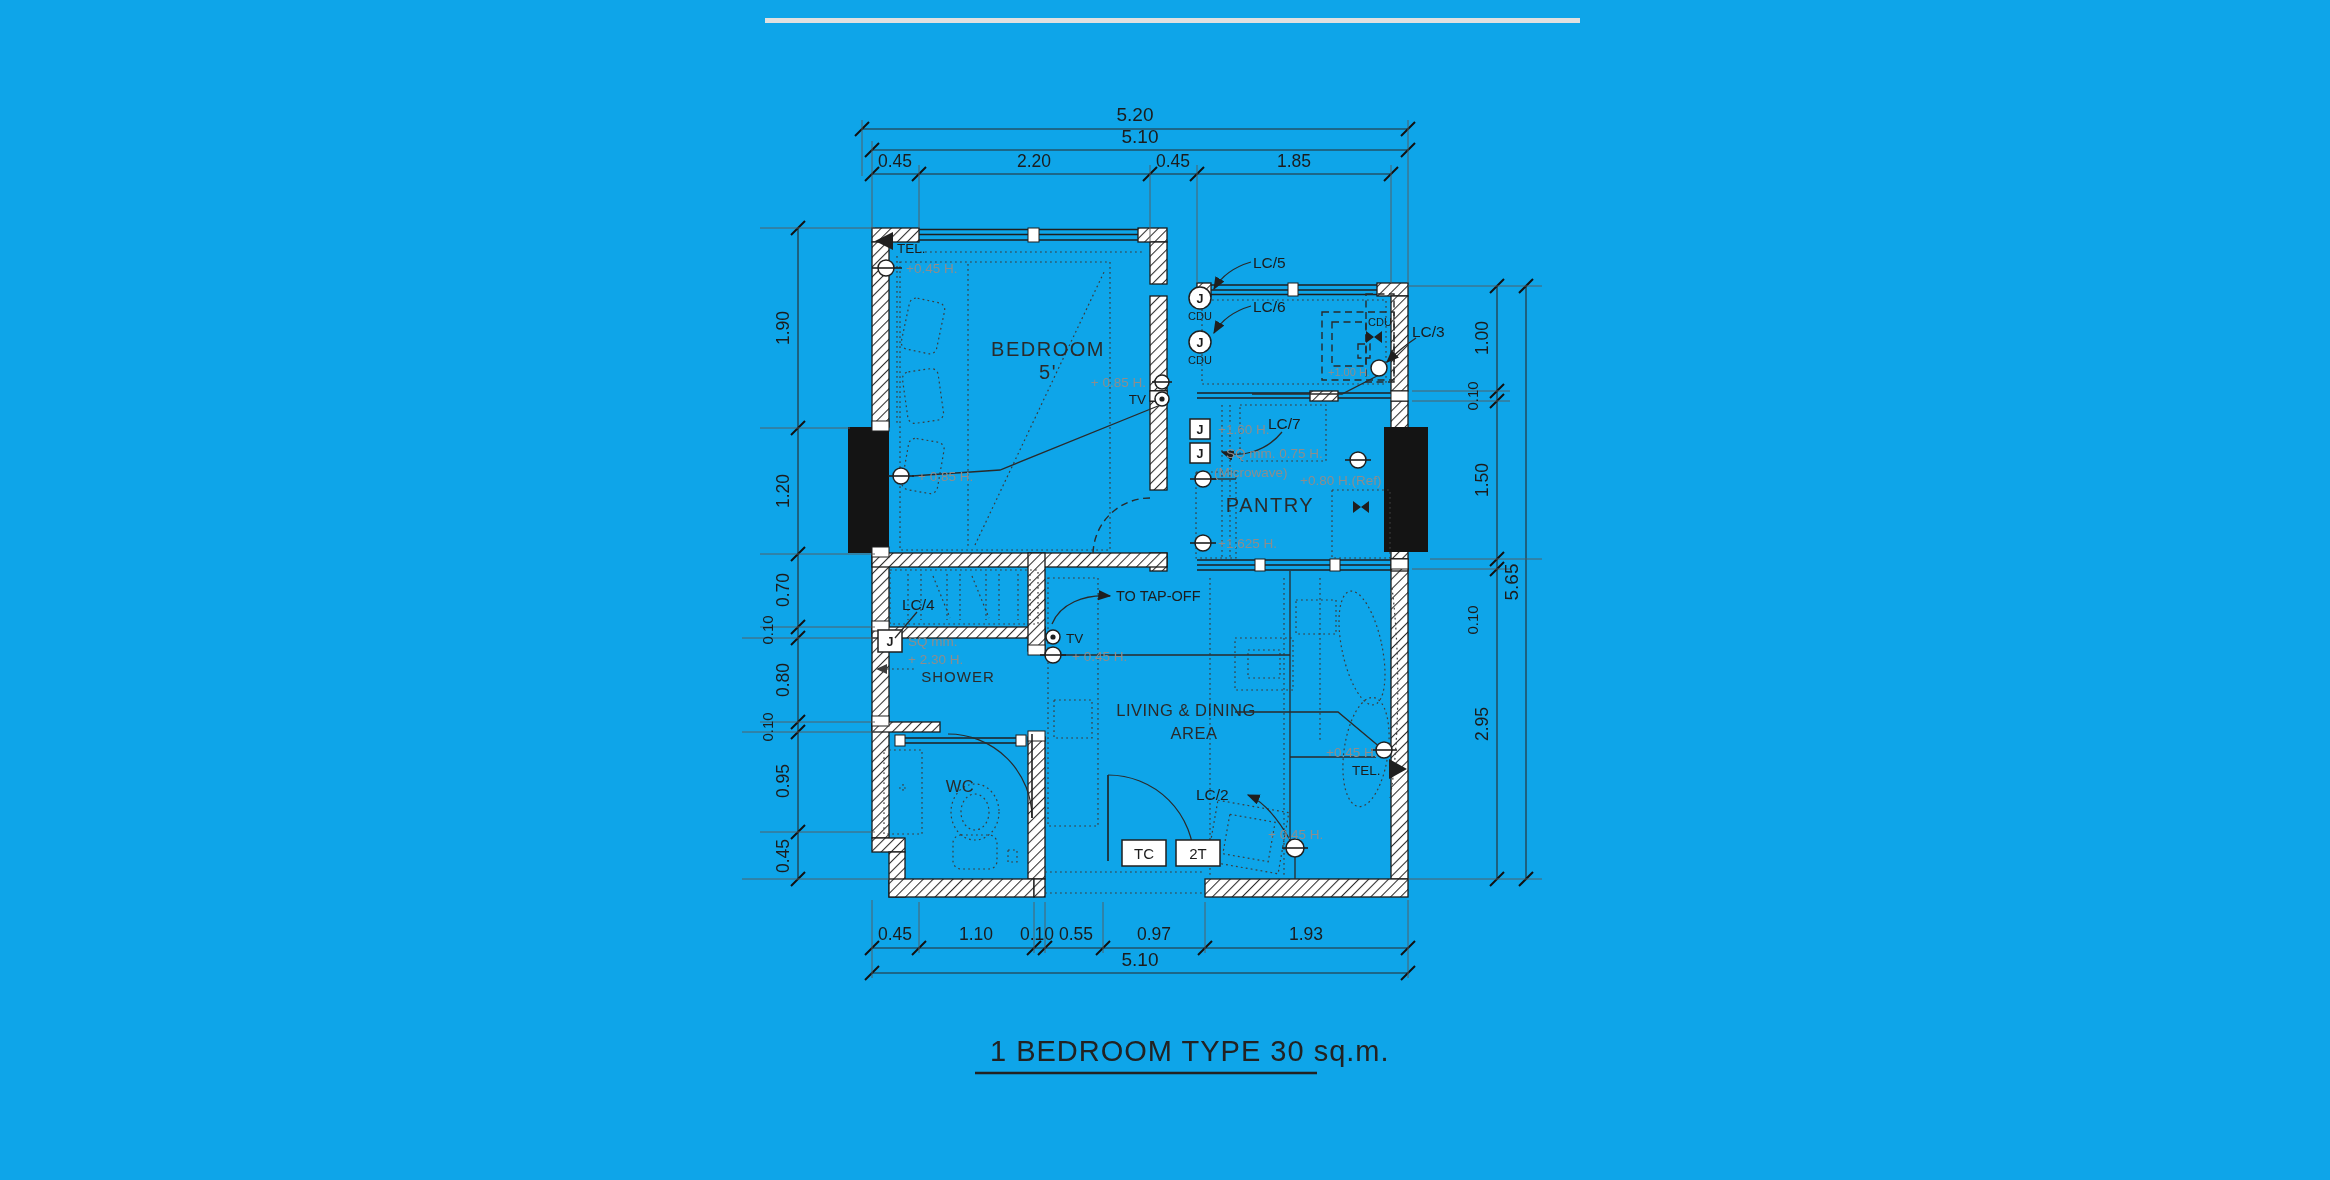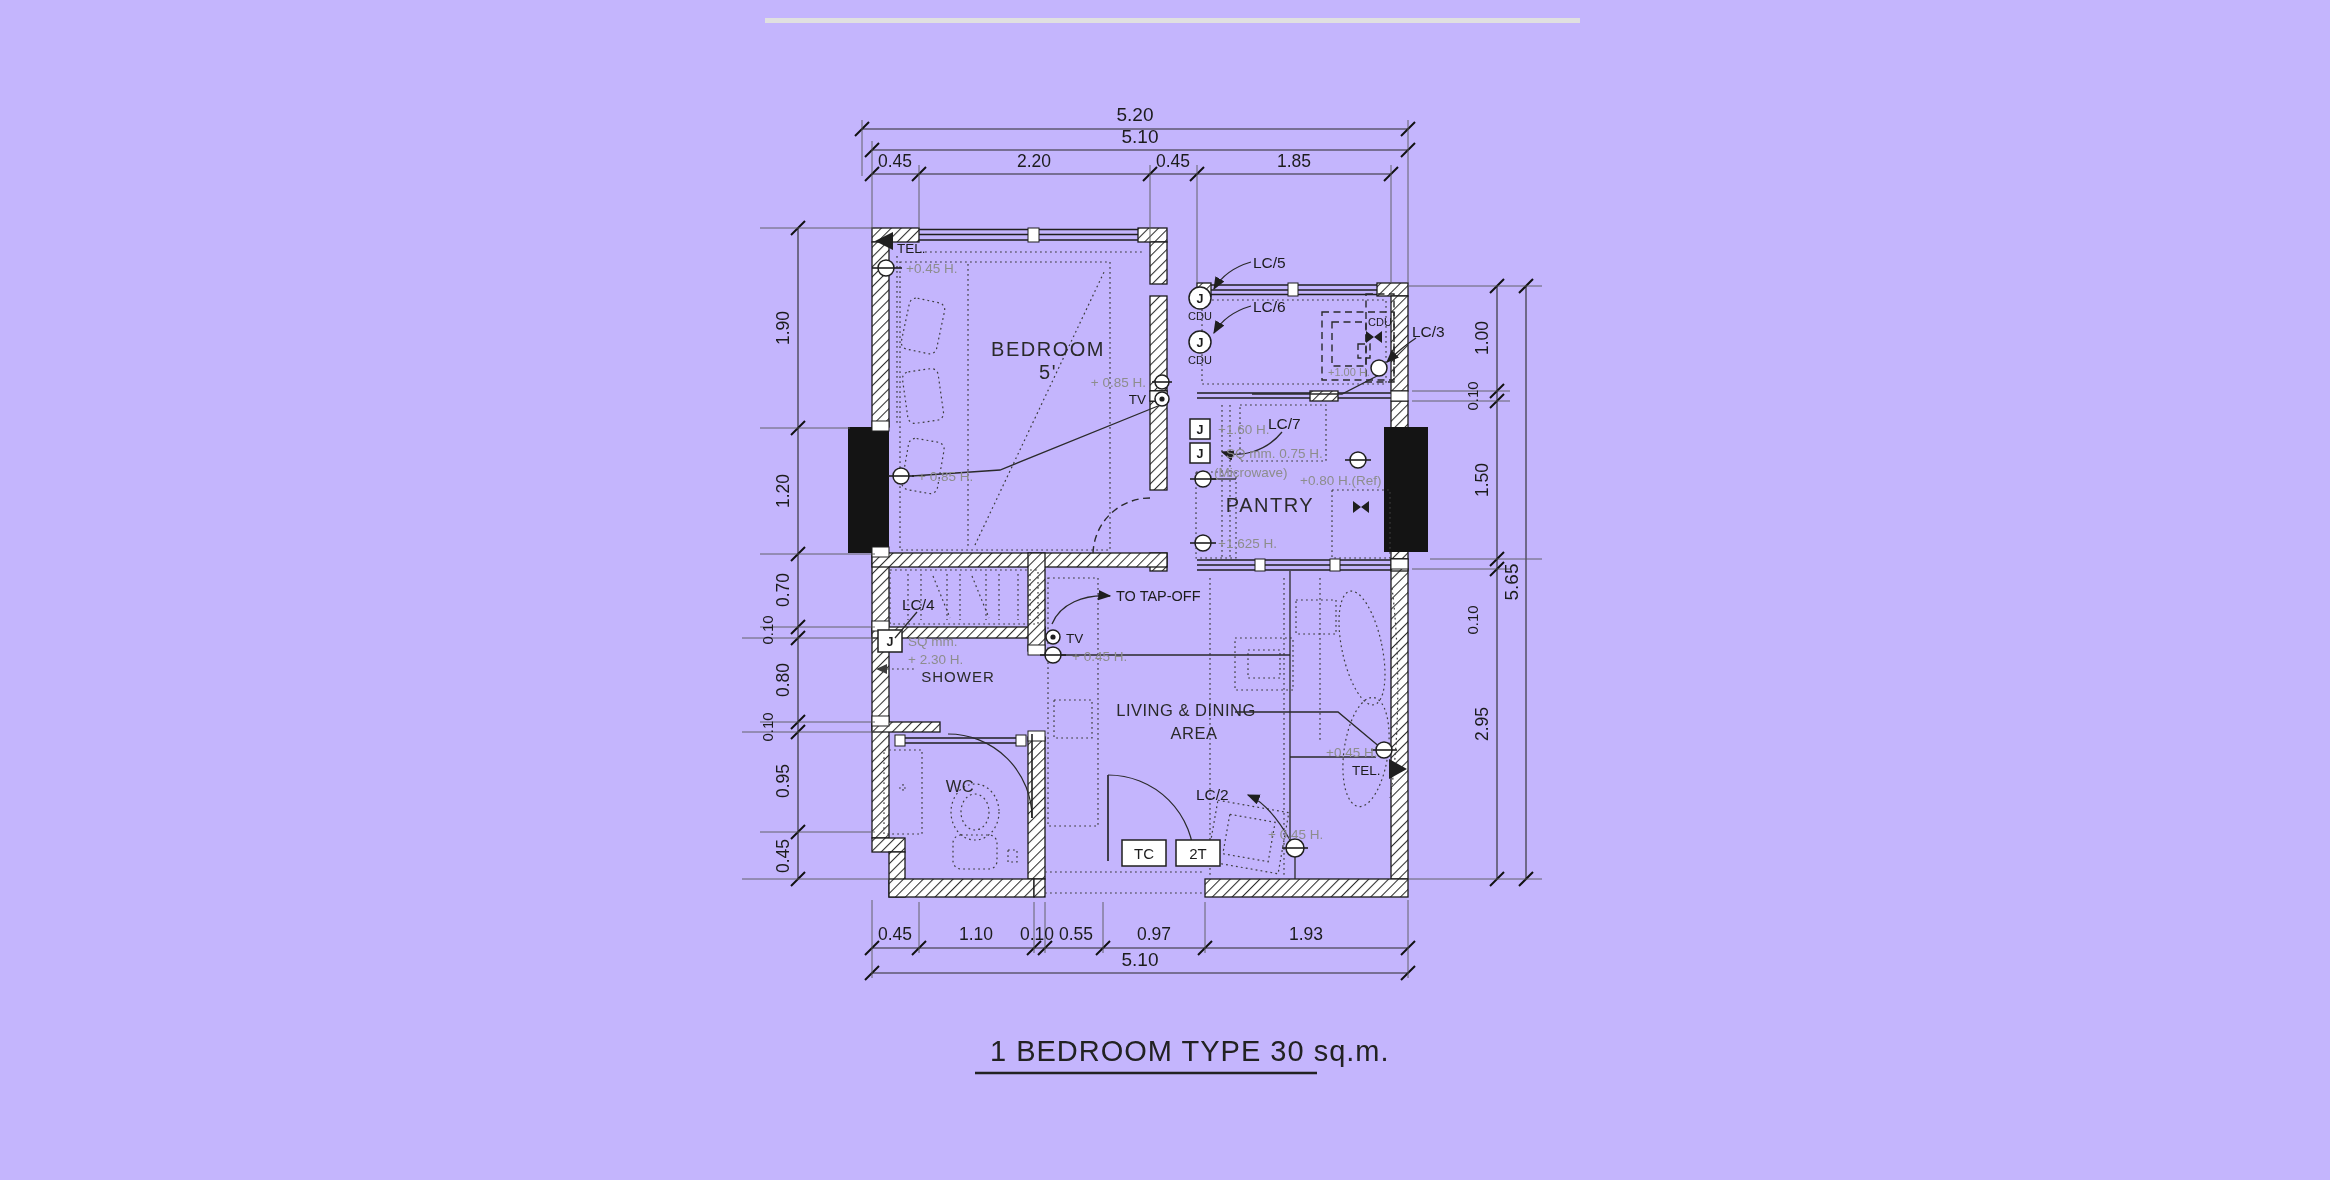--- a/index.html
+++ b/index.html
@@ -1,16 +1,16 @@
 <!DOCTYPE html>
 <html><head>
 <meta charset="utf-8">
 <style>
   html,body{margin:0;padding:0;background:#ffffff;}
-  .stage{position:relative;width:2330px;height:1180px;background:#c4b5fd;overflow:hidden;}
+  .stage{position:relative;width:2330px;height:1180px;background:#0ea5e9;overflow:hidden;}
   svg{display:block;}
   text{font-family:"Liberation Sans","DejaVu Sans",sans-serif;fill:#1c1c1c;}
   .dimt{font-size:19px;}
   .dimts{font-size:17.5px;}
   .dimtx{font-size:15px;}
   .room{font-size:20px;letter-spacing:1.5px;fill:#2a2a2a;}
   .rooms{font-size:15px;letter-spacing:1px;fill:#2a2a2a;}
   .roomm{font-size:16.5px;letter-spacing:0.5px;fill:#2a2a2a;}
   .ann{font-size:13.5px;}
   .lc{font-size:15.5px;}

